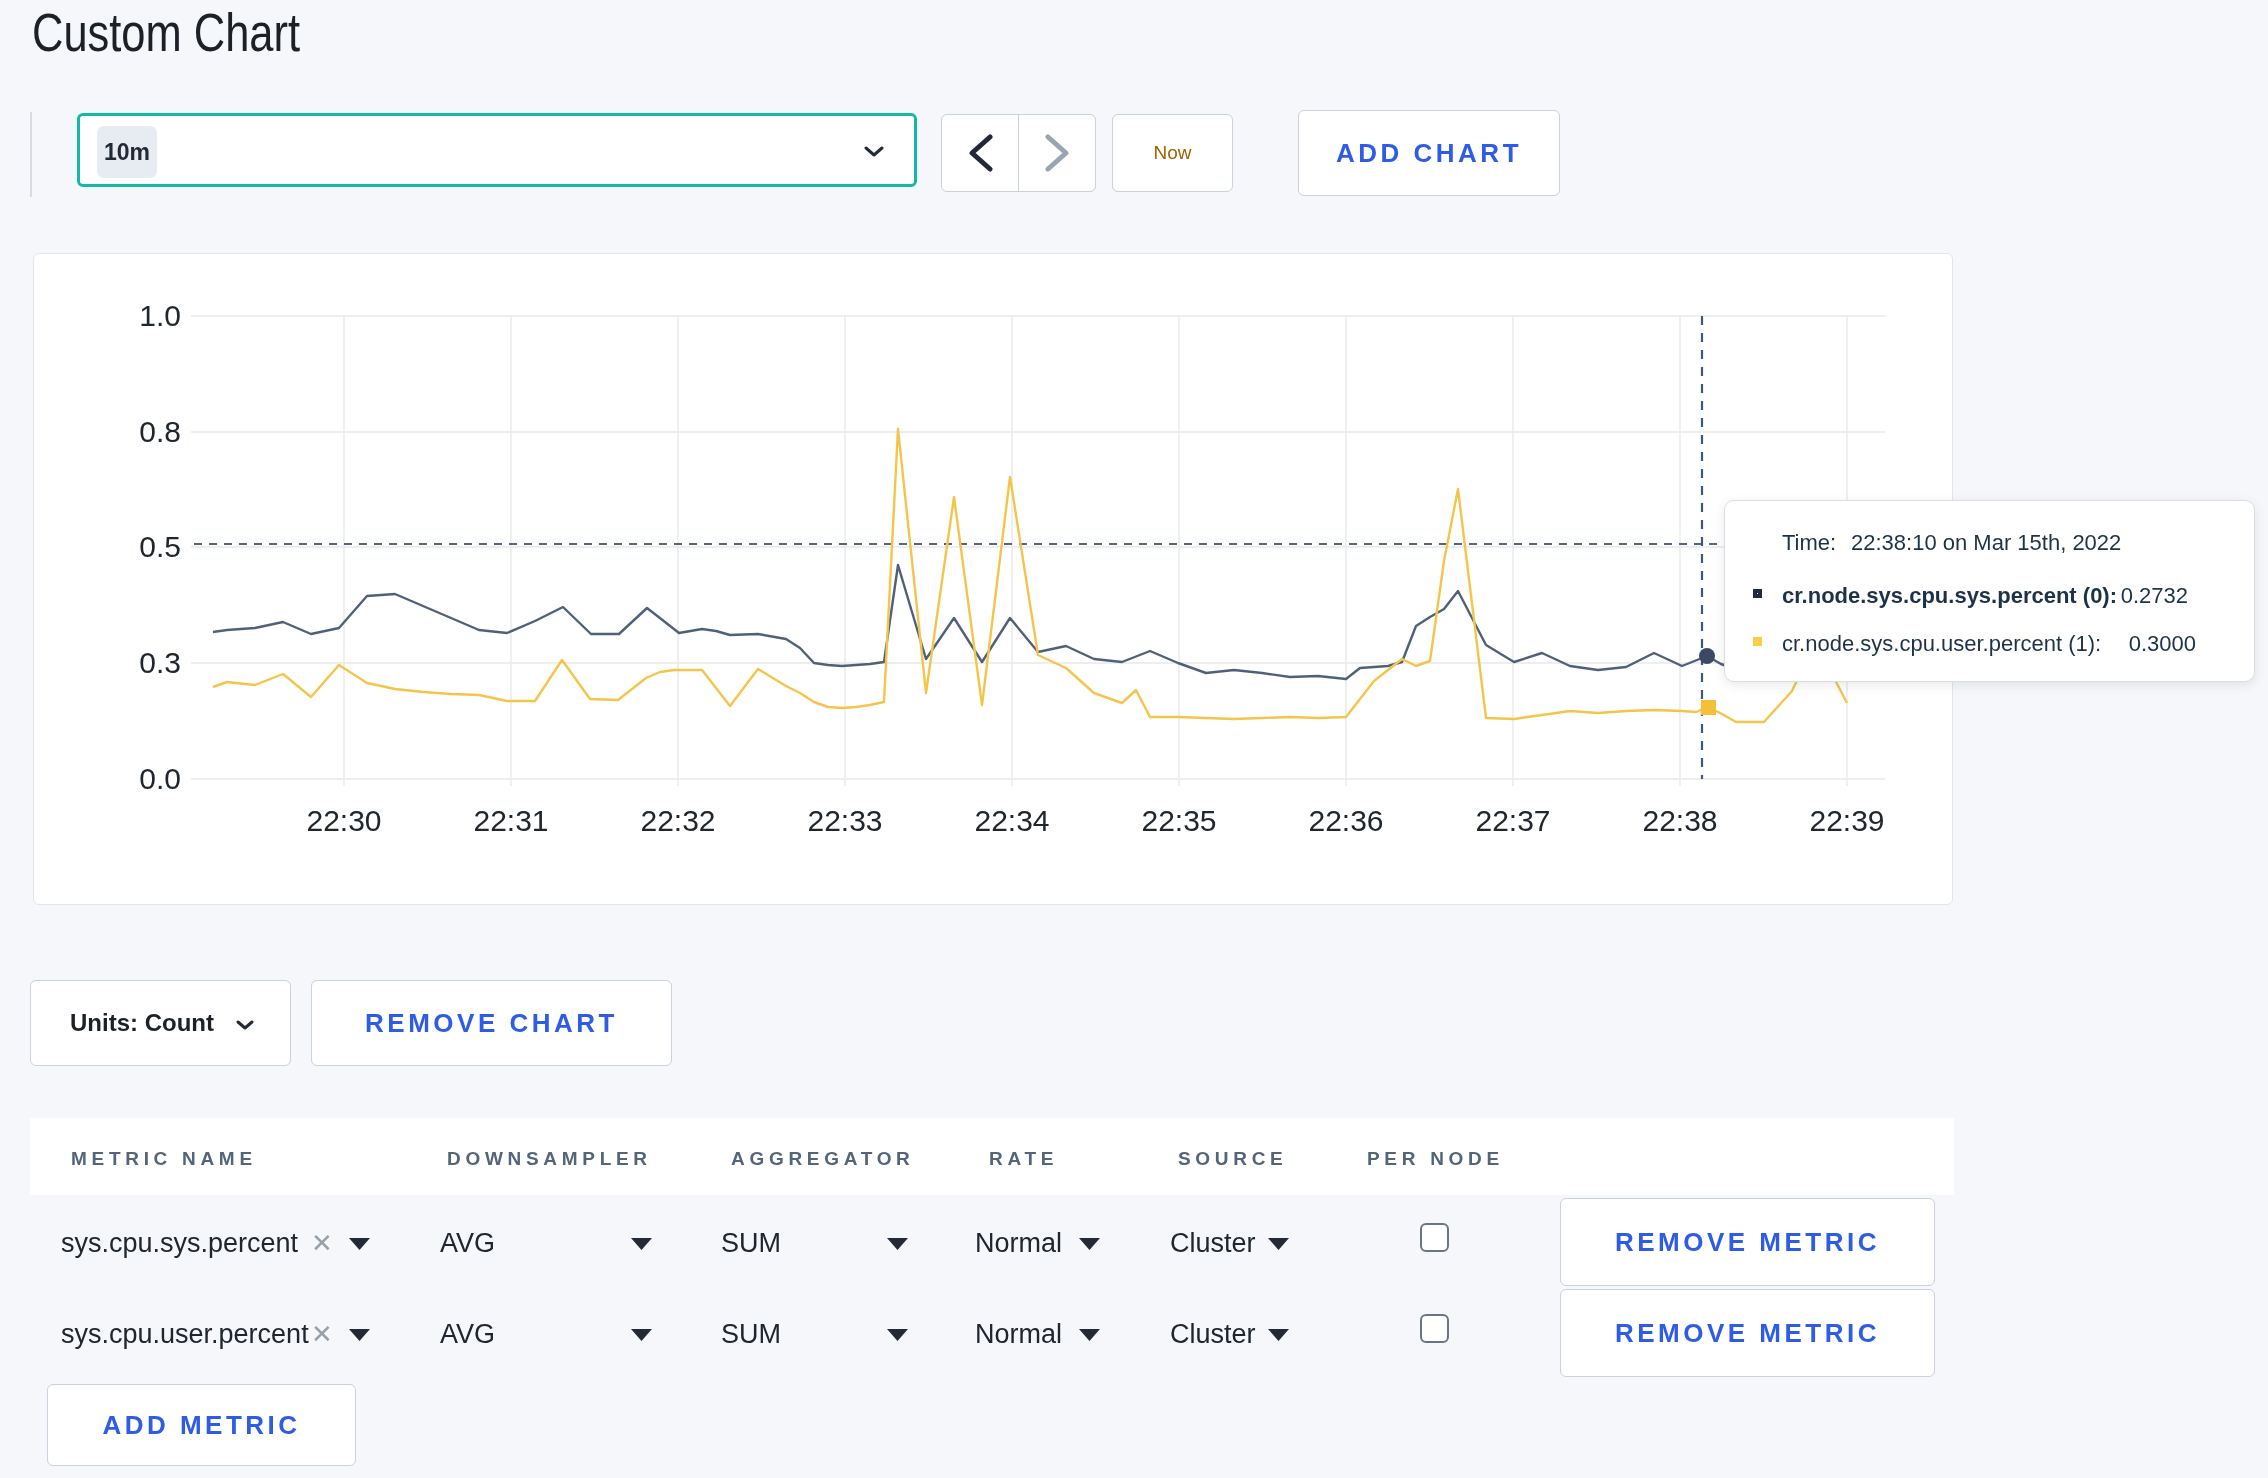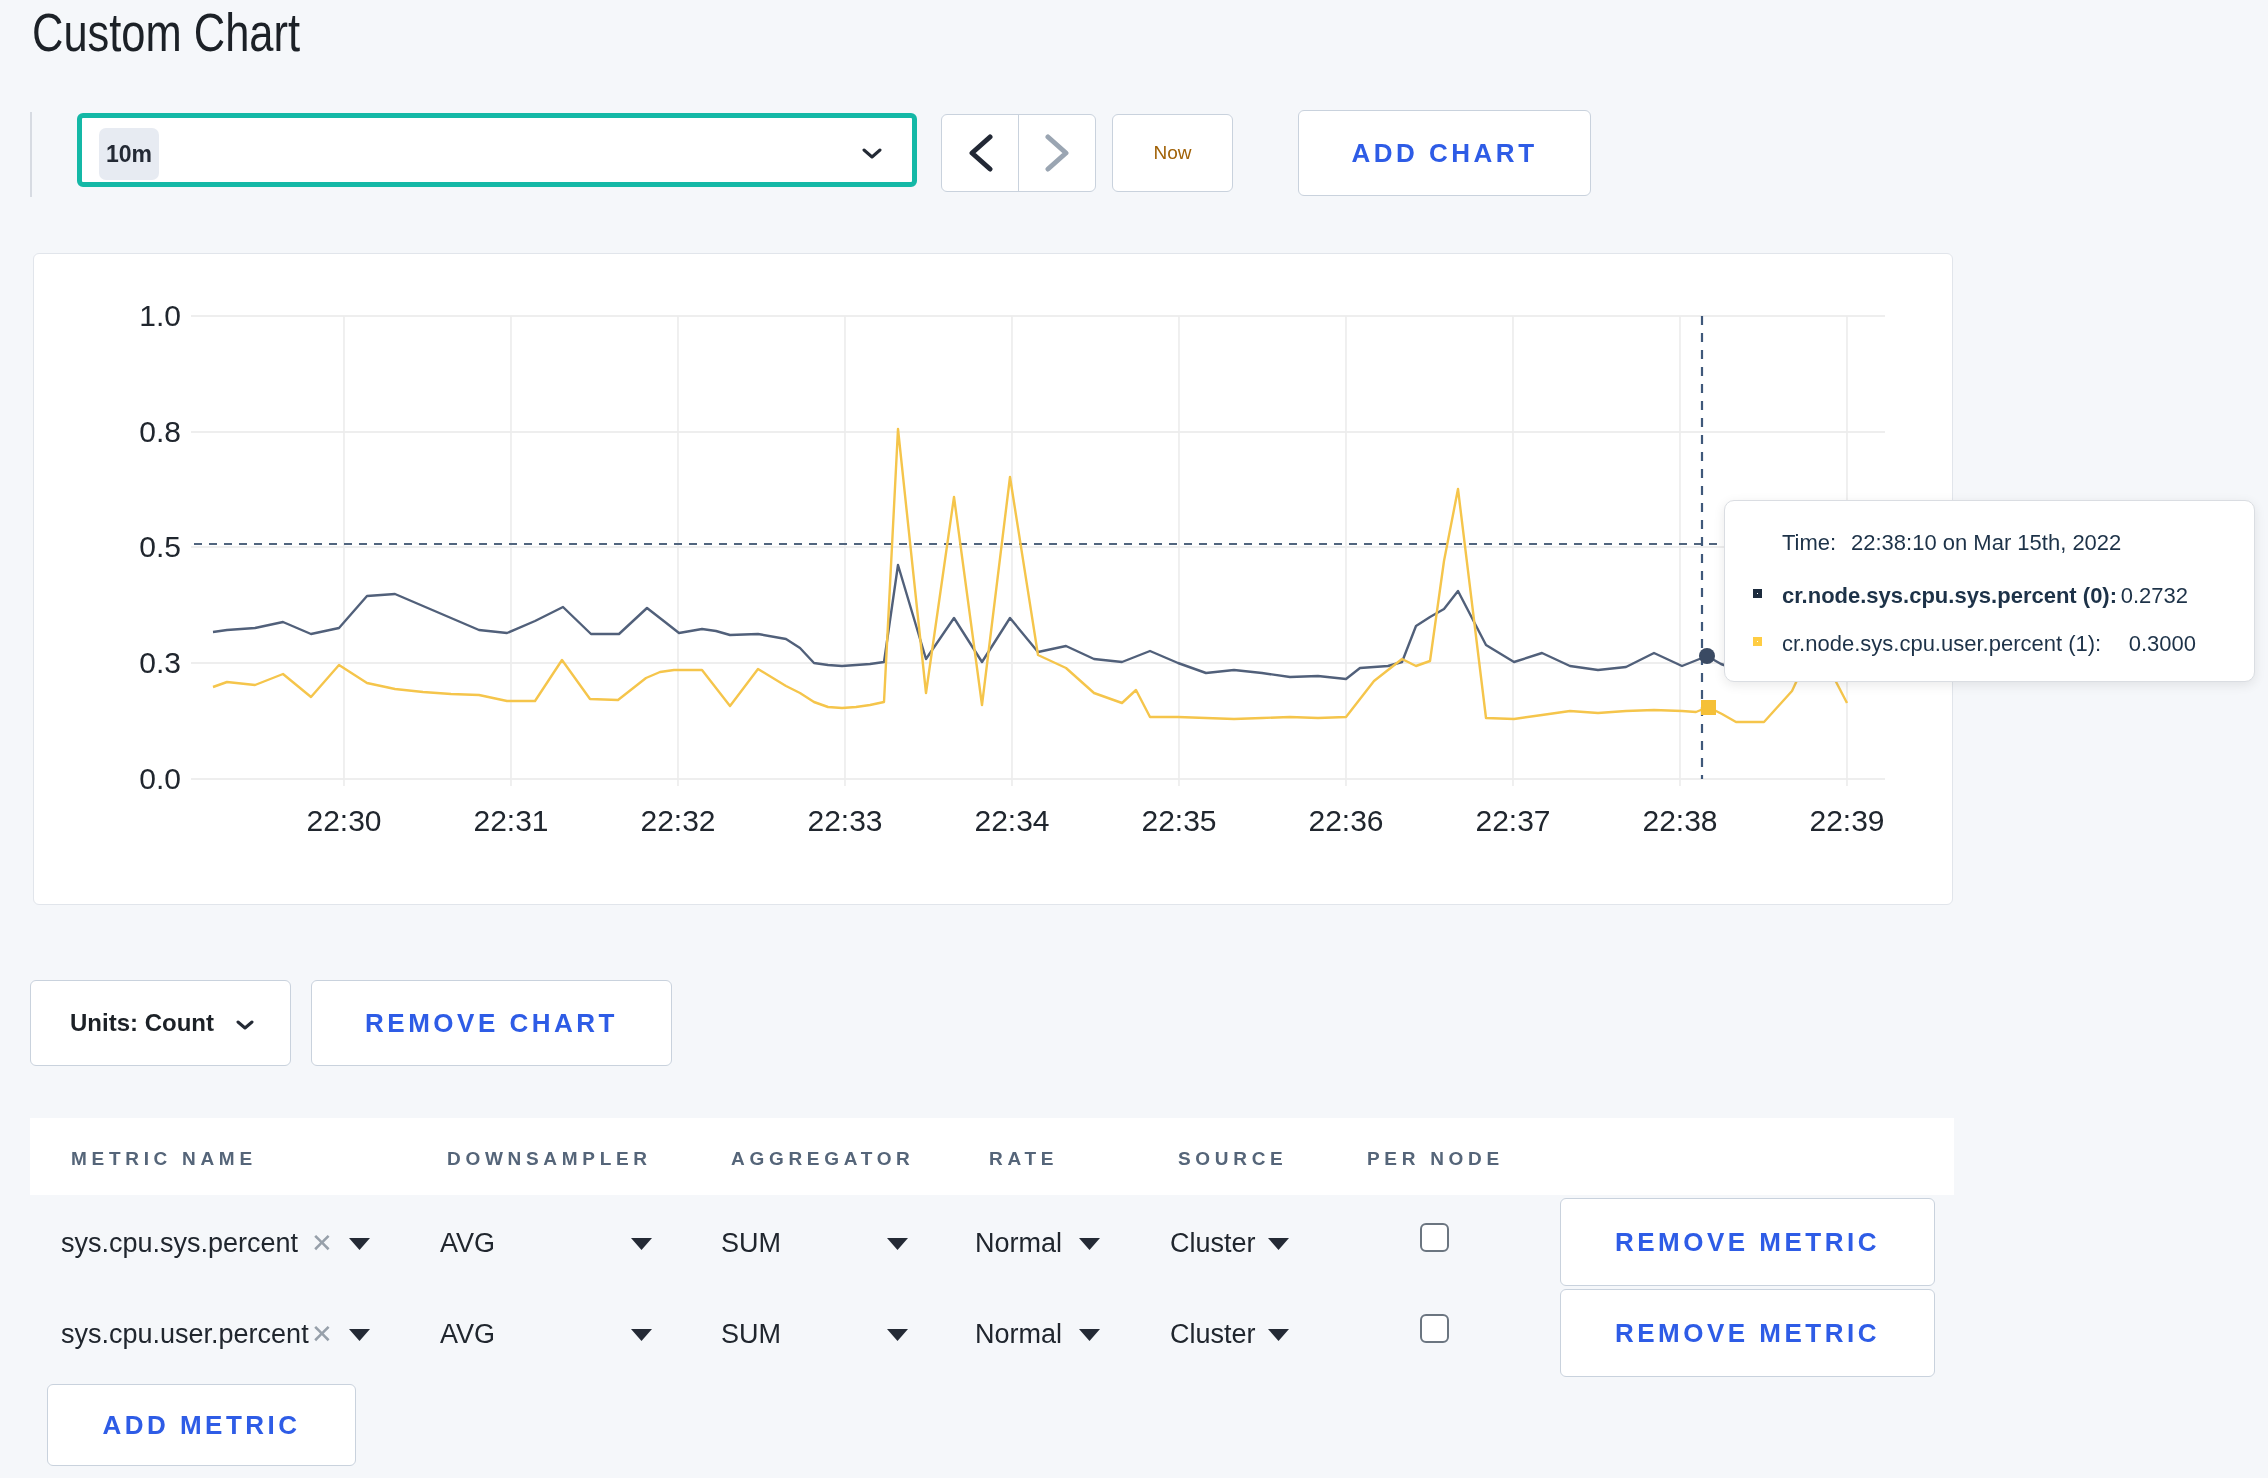--- a/index.html
+++ b/index.html
@@ -7,21 +7,21 @@
 .btn { position:absolute; background:#fff; border:1px solid #c9d2dd; border-radius:6px; display:flex; align-items:center; justify-content:center; }
 .bluetxt { color:#2e5ce6; font-weight:700; letter-spacing:3.5px; font-size:26px; }
 .hdr { position:absolute; color:#556579; font-size:19px; font-weight:700; letter-spacing:4.7px; }
 .cell { position:absolute; font-size:27px; color:#20262e; display:flex; align-items:center; }
 </style></head>
 <body>
 <div class="abs" style="left:32px;top:2px;font-size:53px;color:#1c2127;transform:scaleX(0.82);transform-origin:left top;white-space:nowrap">Custom Chart</div>
 
 <div class="abs" style="left:30px;top:112px;width:2px;height:85px;background:#d7dbe2"></div>
 
-<div class="abs" style="left:77px;top:113px;width:840px;height:74px;background:#fff;border:5px solid #14b8a6;border-radius:6px">
+<div class="abs" style="left:77px;top:113px;width:840px;height:74px;background:#fff;border:3px solid #14b8a6;border-radius:6px">
   <div class="abs" style="left:17px;top:10px;width:60px;height:52px;background:#e7ebf2;border-radius:7px;display:flex;align-items:center;justify-content:center;font-size:23px;font-weight:700;color:#242a35">10m</div>
   <div class="abs" style="right:30px;top:30px">
       <svg width="20" height="11" viewBox="0 0 20 11" style="display:block">
         <polyline points="2,2 10.0,9 18,2" fill="none" stroke="#242a35" stroke-width="3" stroke-linecap="round" stroke-linejoin="round"></polyline>
       </svg>
     </div>
 </div>
 
 <div class="abs" style="left:941px;top:114px;width:155px;height:78px;background:#fff;border:1px solid #c9d2dd;border-radius:6px;display:flex">
   <div style="flex:1;border-right:1px solid #c9d2dd;display:flex;align-items:center;justify-content:center">
@@ -33,21 +33,21 @@
     <svg width="27" height="38" viewBox="0 0 27 38">
         <polyline points="4,3 22,19 4,35" fill="none" stroke="#9aa5b2" stroke-width="5" stroke-linecap="round" stroke-linejoin="round"></polyline>
       </svg>
   </div>
 </div>
 
 <div class="btn" style="left:1112px;top:114px;width:121px;height:78px">
     <span style="font-size:19px;color:#a16207">Now</span>
   </div>
 
-<div class="btn" style="left:1298px;top:110px;width:293px;height:86px">
+<div class="btn" style="left:1298px;top:110px;width:262px;height:86px">
     <span class="bluetxt">ADD CHART</span>
   </div>
 
 <div class="abs" style="left:33px;top:253px;width:1920px;height:652px;background:#fff;border:1px solid #e1e5eb;border-radius:6px">
 <svg width="1920" height="652" viewBox="0 0 1920 652" style="position:absolute;left:0;top:0" font-family="Liberation Sans, sans-serif">
 <line x1="157" y1="62" x2="1851" y2="62" stroke="#e8e8e8" stroke-width="1.6"></line>
       <line x1="157" y1="178" x2="1851" y2="178" stroke="#e8e8e8" stroke-width="1.6"></line>
       <line x1="157" y1="293" x2="1851" y2="293" stroke="#e8e8e8" stroke-width="1.6"></line>
       <line x1="157" y1="409" x2="1851" y2="409" stroke="#e8e8e8" stroke-width="1.6"></line>
       <line x1="157" y1="525" x2="1851" y2="525" stroke="#e8e8e8" stroke-width="1.6"></line>

